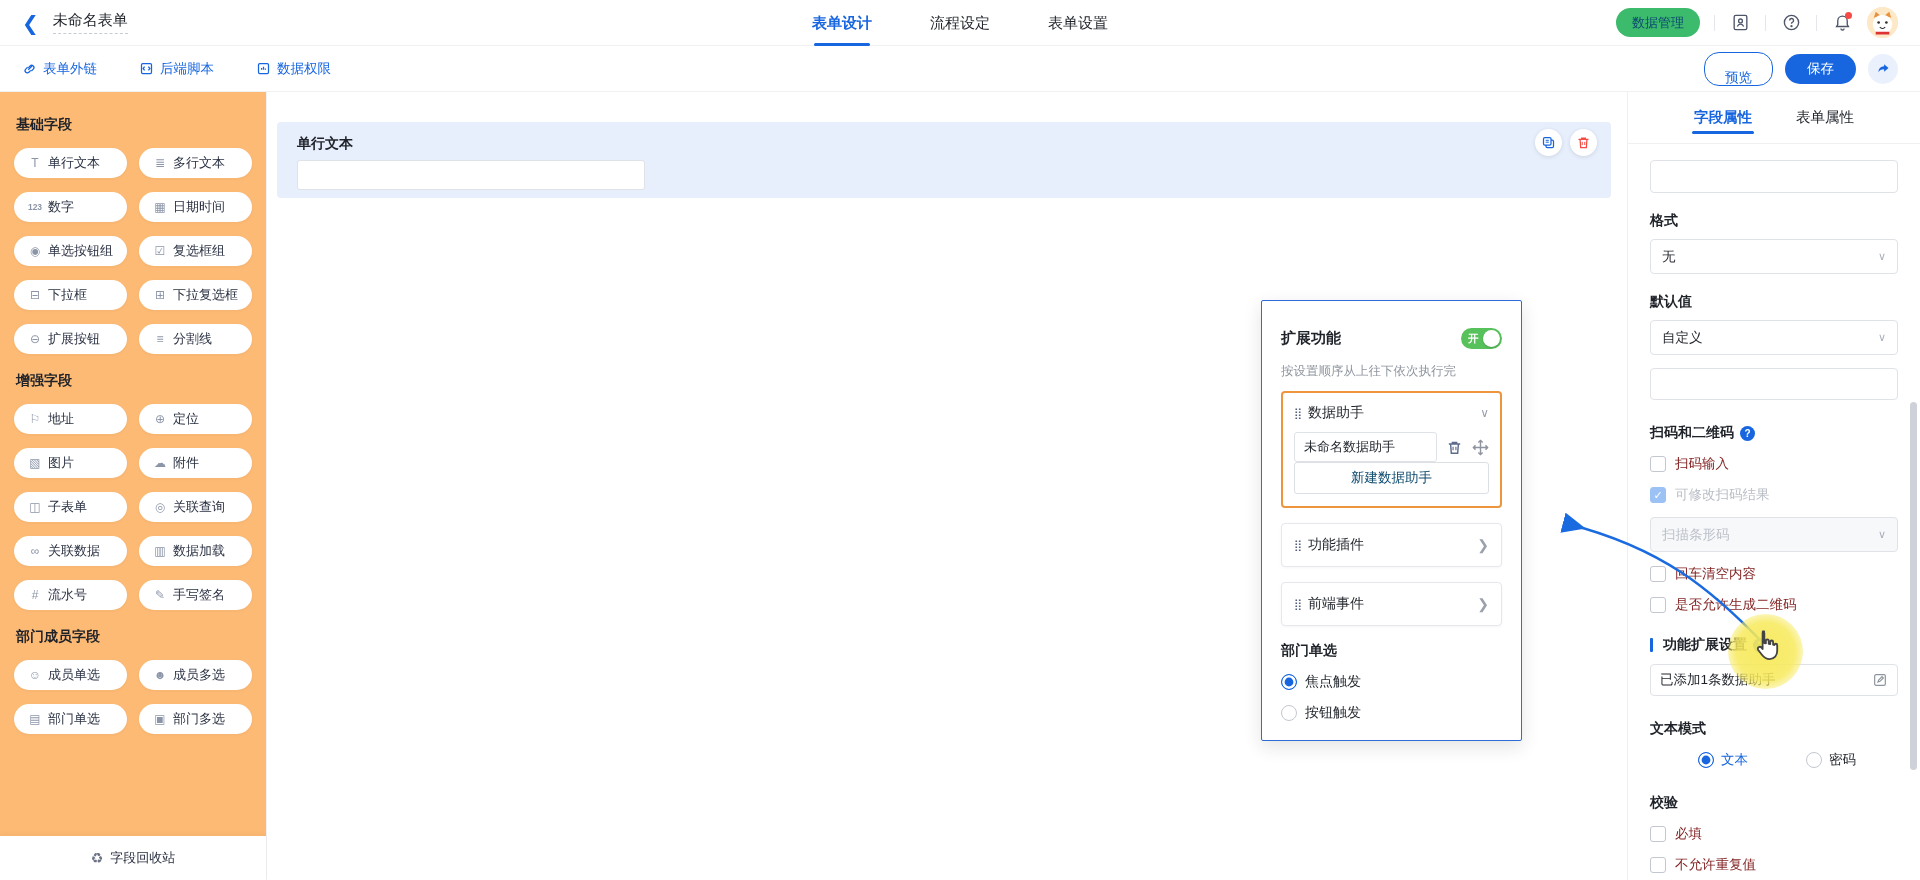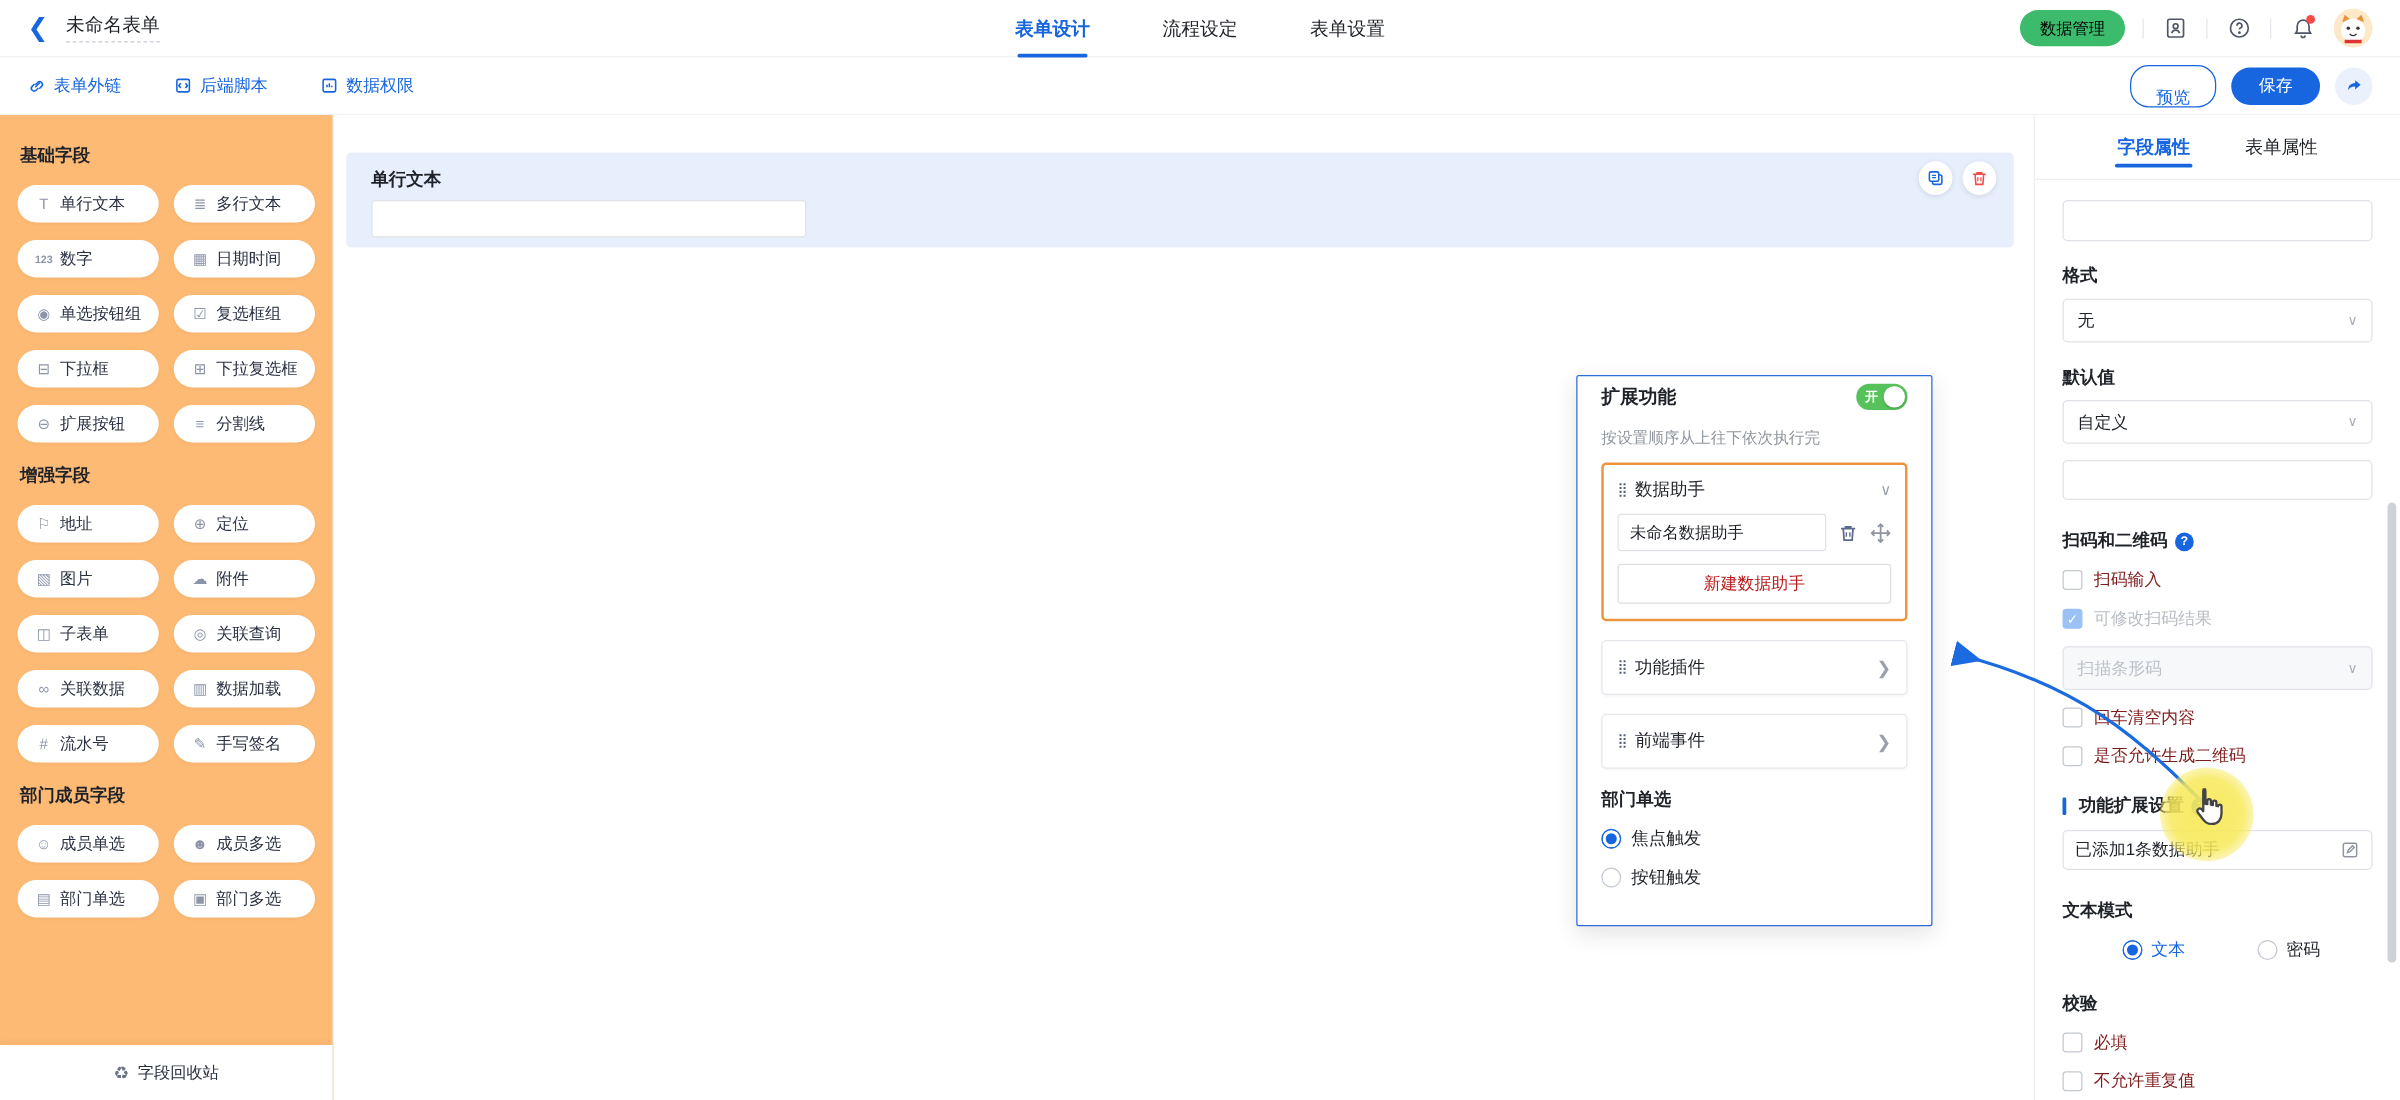--- a/index.html
+++ b/index.html
@@ -9,21 +9,21 @@
 
   
   .header { position:relative; height:46px; background:#fff; border-bottom:1px solid #f0f1f3; display:flex; align-items:center; padding:0 22px; z-index:10; }
   .back { color:#1766e0; font-size:20px; font-weight:bold; cursor:pointer; line-height:1; margin-right:14px; }
   .form-title { font-size:15px; color:#1f2329; padding-bottom:3px; border-bottom:1px dashed #c7ccd4; }
   .header-tabs { position:absolute; left:50%; top:0; transform:translateX(-50%); height:46px; display:flex; gap:58px; align-items:center; }
   .htab { font-size:15px; color:#1f2329; height:46px; display:flex; align-items:center; position:relative; cursor:pointer; }
   .htab.active { color:#1766e0; font-weight:bold; }
   .htab.active::after { content:""; position:absolute; left:2px; right:2px; bottom:0; height:3px; background:#1766e0; border-radius:2px; }
   .header-right { margin-left:auto; display:flex; align-items:center; gap:14px; }
-  .pill-green { background:#3cbb6d; color:#000000; font-size:13px; border:none; border-radius:15px; height:29px; padding:0 16px; cursor:pointer; }
+  .pill-green { background:#3cbb6d; color:#0c4a6e; font-size:13px; border:none; border-radius:15px; height:29px; padding:0 16px; cursor:pointer; }
   .hdr-sep { width:1px; height:16px; background:#e5e6eb; }
   .hdr-icon { width:22px; height:22px; color:#4e5569; position:relative; display:flex; align-items:center; justify-content:center; cursor:pointer; }
   .hdr-icon svg { width:19px; height:19px; }
   .red-dot { position:absolute; top:0; right:1px; width:7px; height:7px; background:#f54a45; border-radius:50%; }
   .avatar { width:31px; height:31px; border-radius:50%; overflow:hidden; cursor:pointer; background:#fde8c8; }
 
   
   .subbar { height:46px; background:#fff; border-bottom:1px solid #f0f1f3; display:flex; align-items:center; padding:0 22px; position:relative; z-index:9; }
   .sublink { display:flex; align-items:center; gap:6px; color:#1766e0; font-size:13.5px; margin-right:42px; cursor:pointer; }
   .sublink svg { width:15px; height:15px; }
@@ -48,37 +48,37 @@
   
   .canvas { flex:1; background:#fff; position:relative; padding:30px 16px 0 10px; }
   .field-card { position:relative; background:#e7eefc; border-radius:4px; height:76px; padding:13px 20px; cursor:pointer; }
   .field-label { font-size:14px; font-weight:bold; color:#1f2329; }
   .field-input { margin-top:7px; width:348px; height:30px; background:#fff; border:1px solid #dfe2e7; border-radius:3px; font-size:13px; padding:0 8px; outline:none; }
   .card-actions { position:absolute; top:7px; right:14px; display:flex; gap:8px; }
   .circle-btn { width:27px; height:27px; border-radius:50%; background:#fff; border:none; box-shadow:0 1px 4px rgba(31,35,41,.12); display:flex; align-items:center; justify-content:center; cursor:pointer; }
   .circle-btn svg { width:15px; height:15px; }
 
   
-  .popup { position:absolute; left:1261px; top:300px; width:285px; height:441px; background:#fff; border:1.5px solid #2e6cd9; border-radius:2px; box-shadow:0 6px 18px rgba(31,35,41,.12); padding:6px 19px; z-index:40; }
+  .popup { position:absolute; left:1261px; top:300px; width:261px; height:441px; background:#fff; border:1.5px solid #2e6cd9; border-radius:2px; box-shadow:0 6px 18px rgba(31,35,41,.12); padding:27px 19px; z-index:40; }
   .popup-head { display:flex; align-items:center; justify-content:space-between; }
   .popup-title { font-size:15px; font-weight:bold; }
   .toggle { width:41px; height:21px; border-radius:11px; background:#57c25b; position:relative; cursor:pointer; flex:none; }
   .toggle .t-label { position:absolute; left:7px; top:50%; transform:translateY(-50%); color:#fff; font-size:10.5px; font-weight:bold; }
   .toggle .knob { position:absolute; right:2px; top:2px; width:17px; height:17px; background:#fff; border-radius:50%; box-shadow:0 1px 2px rgba(0,0,0,.2); }
   .popup-hint { margin-top:14px; font-size:12.5px; color:#8f959e; }
   .assist-box { margin-top:11px; border:2px solid #ec953d; border-radius:4px; padding:11px 11px 12px 11px; }
   .drag-row { display:flex; align-items:center; gap:8px; }
   .dots { color:#55607a; font-size:11px; letter-spacing:-2px; cursor:grab; line-height:1; }
   .drag-row .rlabel { font-size:14px; color:#1f2329; }
   .drag-row .chev { margin-left:auto; color:#9aa1ac; font-size:12px; cursor:pointer; }
   .assist-input-row { display:flex; align-items:center; gap:9px; margin-top:10px; }
   .assist-input { flex:1; height:30px; border:1px solid #dfe2e7; border-radius:3px; font-size:13px; color:#1f2329; display:flex; align-items:center; padding:0 9px; cursor:text; white-space:nowrap; overflow:hidden; }
   .mini-ic { width:17px; height:17px; color:#5c6a8c; flex:none; cursor:pointer; }
   .mini-ic.move { color:#8f959e; }
-  .btn-new-assist { margin-top:10px; width:100%; height:32px; background:#fff; border:1px solid #dcdfe4; border-radius:3px; font-size:13.5px; color:#b91c1c; cursor:pointer; }
+  .btn-new-assist { width:100%; height:32px; background:#fff; border:1px solid #dcdfe4; border-radius:3px; font-size:13.5px; color:#0c4a6e; cursor:pointer; }
   .plugin-card { margin-top:15px; height:44px; border:1px solid #e5e7ec; border-radius:4px; display:flex; align-items:center; gap:8px; padding:0 12px; cursor:pointer; background:#fff; box-shadow:0 1px 3px rgba(31,35,41,.04); }
   .trigger-title { margin-top:16px; font-size:14px; font-weight:bold; }
   .radio-row { display:flex; align-items:center; gap:8px; margin-top:13px; cursor:pointer; }
   .radio { width:16px; height:16px; border-radius:50%; border:1px solid #c3c7cf; background:#fff; flex:none; }
   .radio.on { border:1px solid #1766e0; background:#1766e0; box-shadow:inset 0 0 0 2.6px #fff; }
   .radio-row .rtext { font-size:14px; color:#1f2329; }
 
   
   .inspector { width:293px; flex:none; background:#fff; border-left:1px solid #eef0f2; position:relative; }
   .insp-tabs { height:52px; border-bottom:1px solid #eef0f2; display:flex; align-items:center; justify-content:center; gap:44px; }

